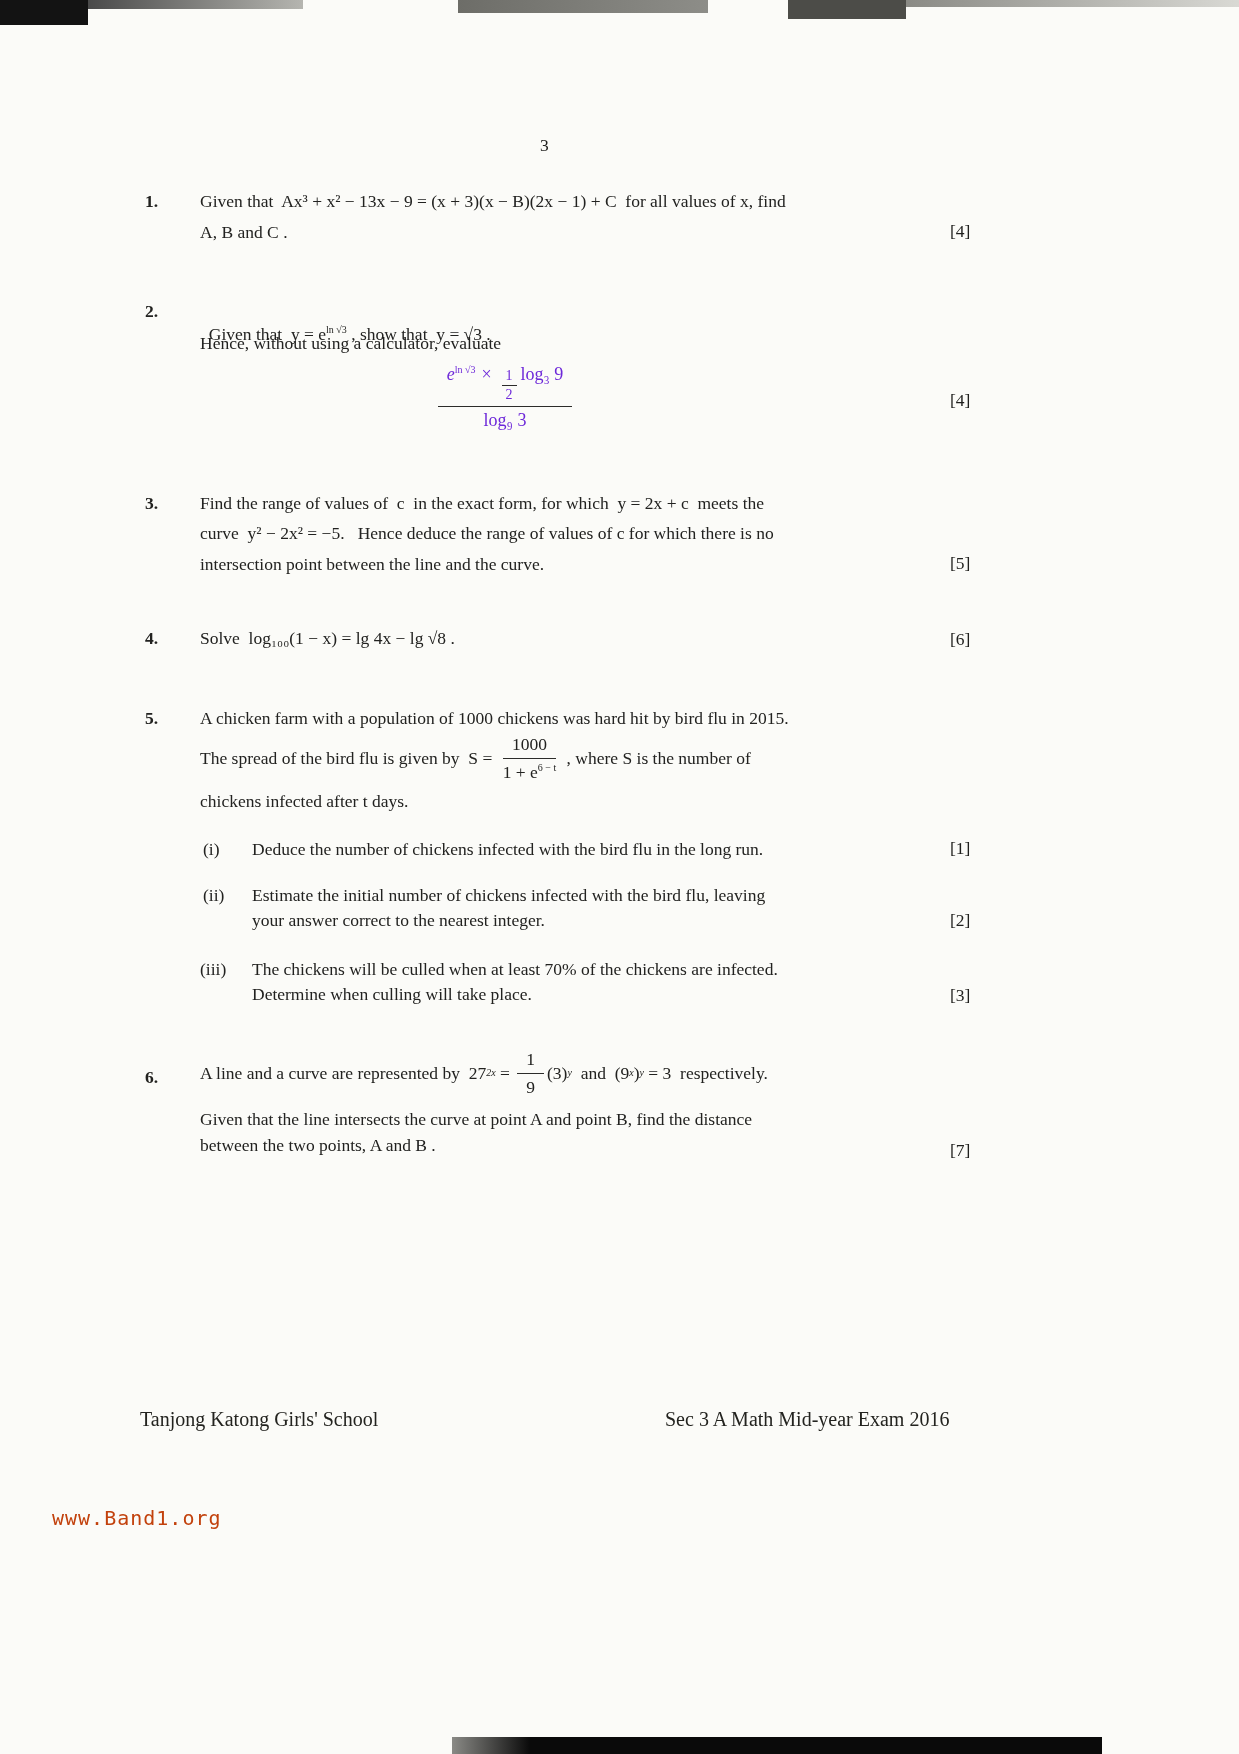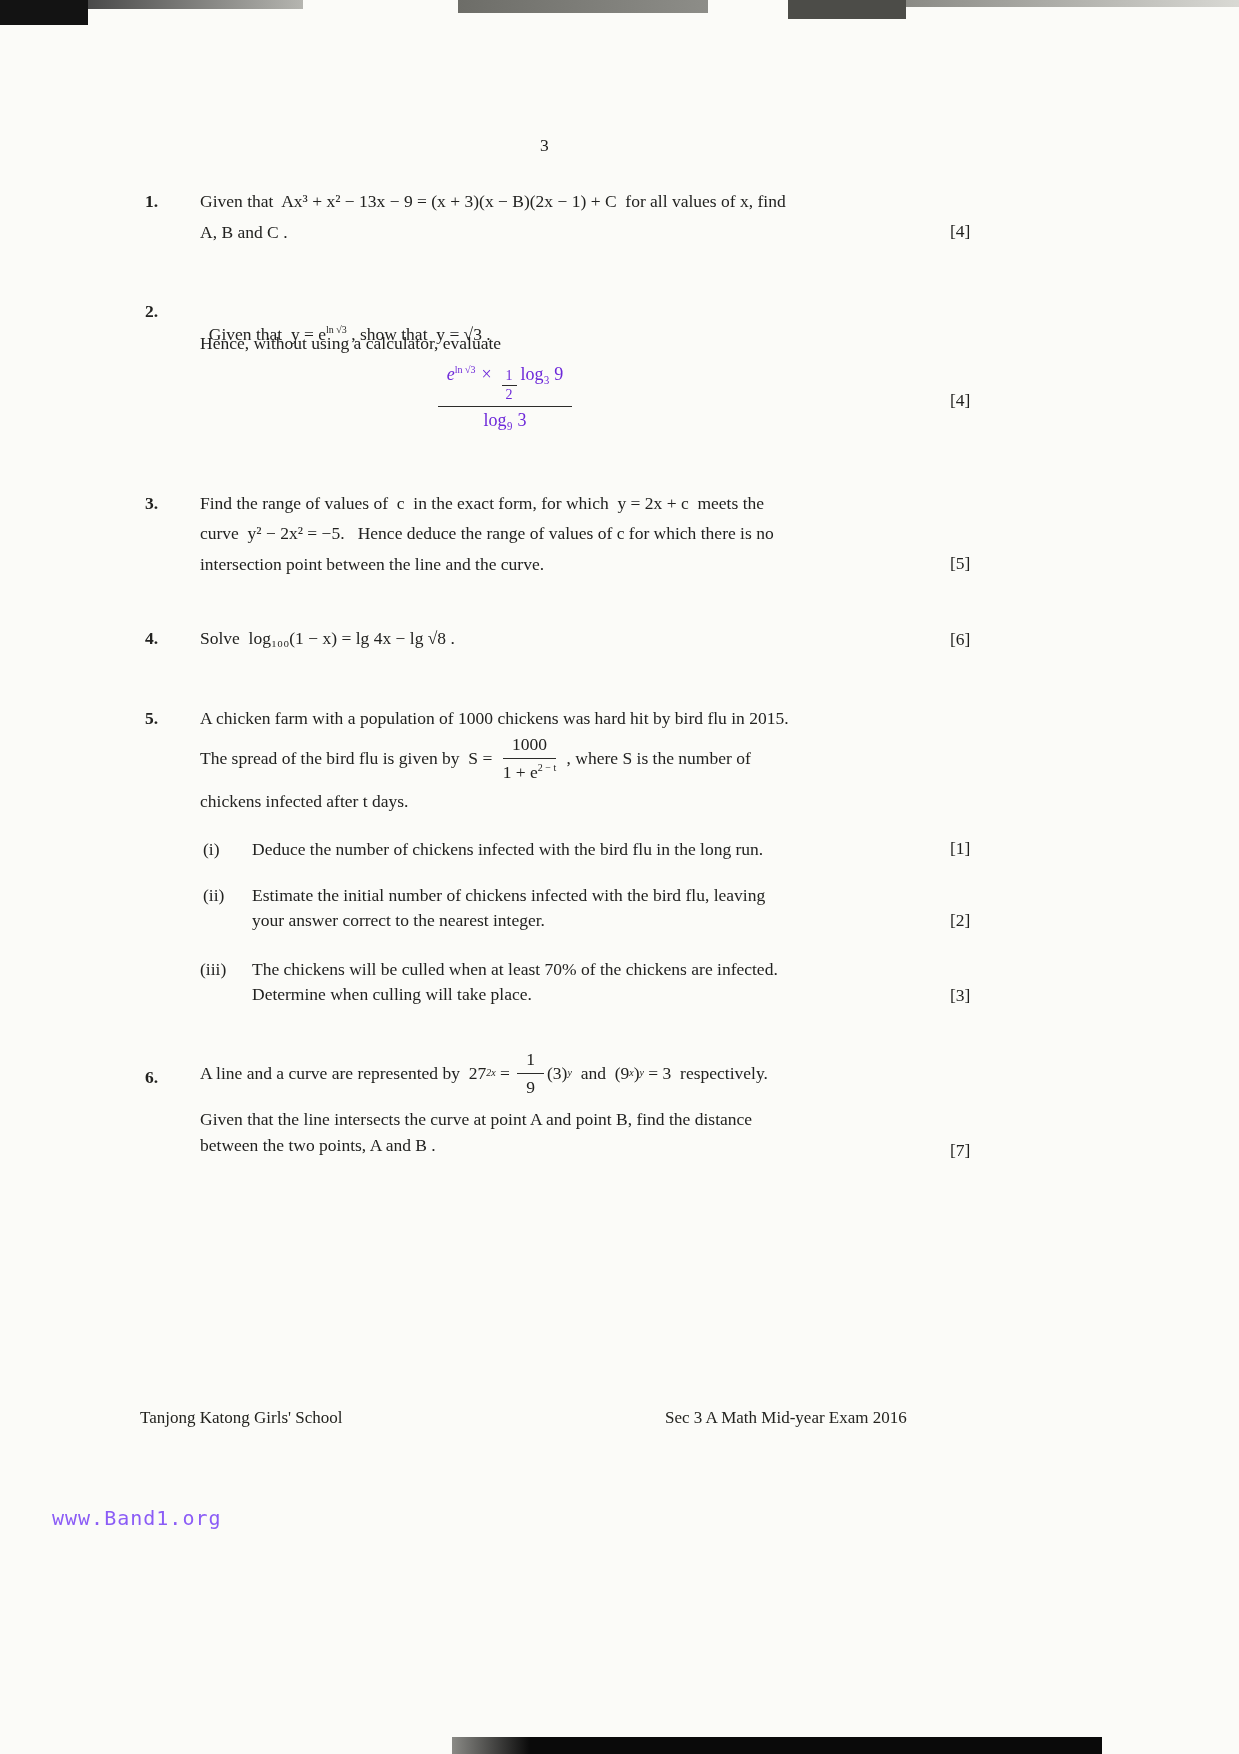--- a/index.html
+++ b/index.html
@@ -26,27 +26,27 @@
   .frac .top { display:block; padding:1px 9px 3px; border-bottom:1.5px solid #2c2c2a; }
   .frac .bot { display:block; padding-top:3px; }
   .frac.small { font-size:14px; margin:0 4px; }
   .frac.small .top { padding:0 4px 1px; border-bottom:1.2px solid #2c2c2a; }
   .frac.small .bot { padding-top:1px; }
   sup { font-size:10px; vertical-align:super; line-height:0; }
   .it { font-style:italic; }
   .formula-wrap { position:absolute; display:flex; align-items:center; justify-content:center; font-size:18px; color:#6d28d9; }
   .nrow { display:inline-flex; align-items:center; }
   .artifact { position:absolute; }
-  .footer-text { position:absolute; font-size:17px; white-space:pre; color:#23231f; }
+  .footer-text { position:absolute; font-size:20px; white-space:pre; color:#23231f; }
   .watermark {
     position:absolute;
     font-family:"DejaVu Sans Mono", monospace;
     font-size:20px;
     letter-spacing:1px;
-    color:#8b5cf6;
+    color:#c2410c;
   }
 </style>
 </head>
 <body>
 
 <div class="artifact" style="left:0; top:0; width:88px; height:25px; background:#131313;"></div>
 <div class="artifact" style="left:88px; top:0; width:215px; height:9px; background:linear-gradient(90deg,#4a4a4a,#b5b5b0);"></div>
 <div class="artifact" style="left:458px; top:0; width:250px; height:13px; background:linear-gradient(90deg,#6d6d68,#8d8d88);"></div>
 <div class="artifact" style="left:788px; top:0; width:118px; height:19px; background:#4c4c48;"></div>
 <div class="artifact" style="left:906px; top:0; width:333px; height:7px; background:linear-gradient(90deg,#8a8a85,#d9d9d4);"></div>
@@ -85,21 +85,21 @@
 <div class="line qnum" style="left:145px; top:627px;">4.</div>
 <div class="line" style="left:200px; top:627px;">Solve  log₁₀₀(1 − x) = lg 4x − lg √8 .</div>
 <div class="marks" style="top:629px;">[6]</div>
 
 <div class="line qnum" style="left:145px; top:707px;">5.</div>
 <div class="line" style="left:200px; top:707px;">A chicken farm with a population of 1000 chickens was hard hit by bird flu in 2015.</div>
 <div class="mrow" style="left:200px; top:734px; height:48px;">
   <span class="pre">The spread of the bird flu is given by  S = </span>
     <span class="frac">
       <span class="top">1000</span>
-      <span class="bot"><span>1 + e</span><sup>2 − t</sup></span>
+      <span class="bot"><span>1 + e</span><sup>6 − t</sup></span>
     </span>
     <span class="pre"> , where S is the number of</span>
 </div>
 <div class="line" style="left:200px; top:790px;">chickens infected after t days.</div>
 
 <div class="line" style="left:203px; top:838px;">(i)</div>
 <div class="line" style="left:252px; top:838px;">Deduce the number of chickens infected with the bird flu in the long run.</div>
 <div class="marks" style="top:838px;">[1]</div>
 
 <div class="line" style="left:203px; top:884px;">(ii)</div>

